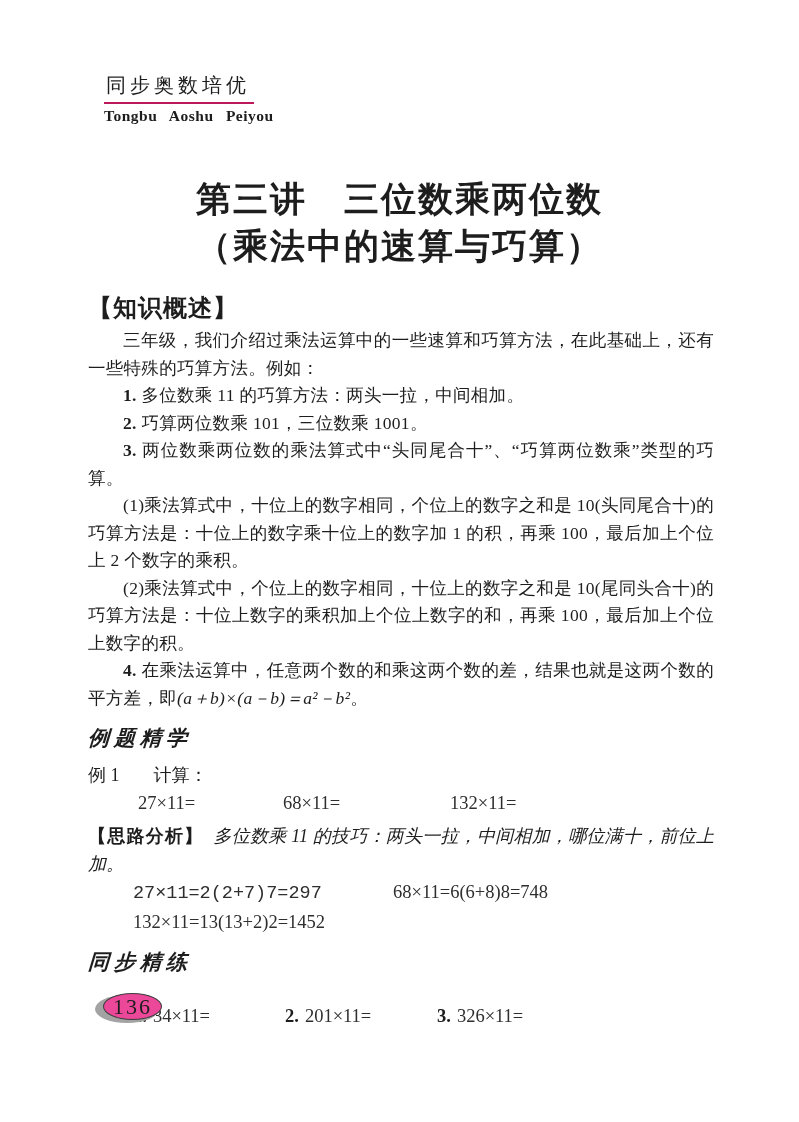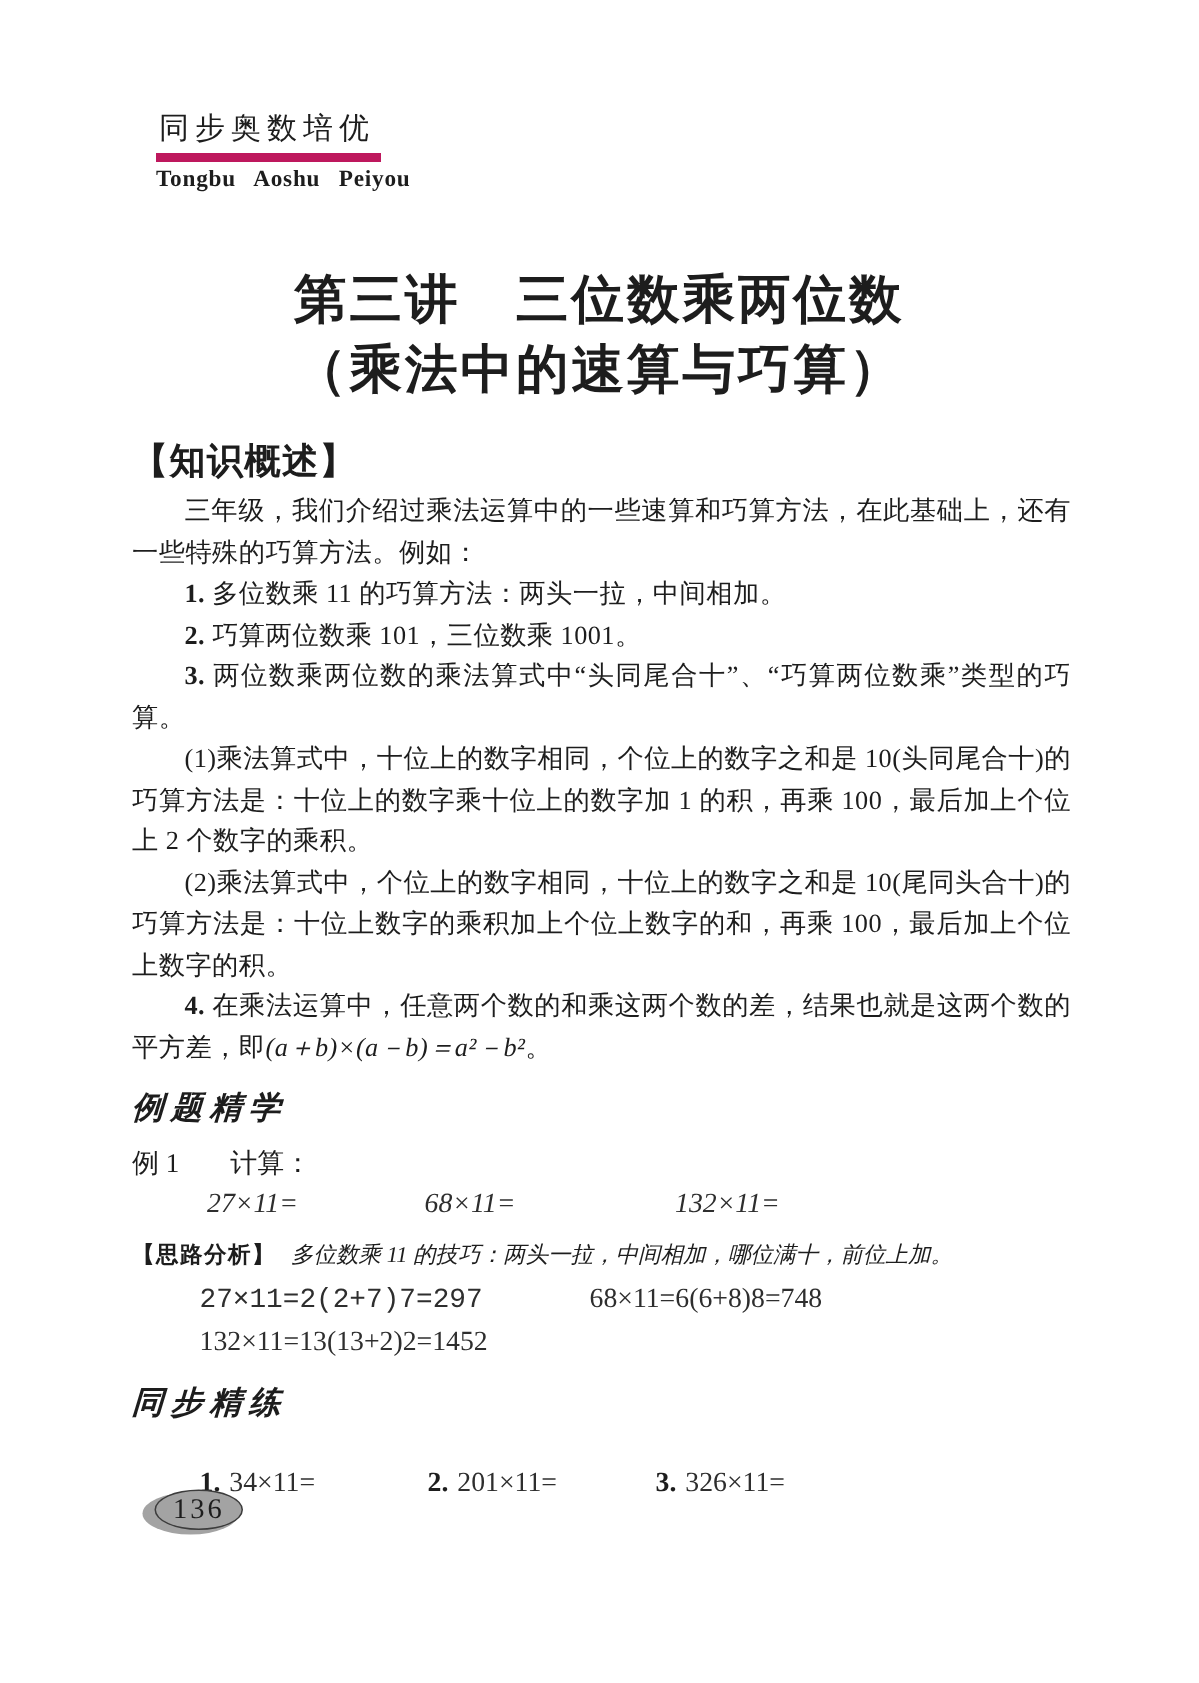--- a/index.html
+++ b/index.html
@@ -14,21 +14,21 @@
     overflow: hidden;
   }
 
   
   .brand { position: absolute; left: 104px; top: 72px; }
   .brand-cn {
     display: inline-block;
     font-size: 20px;
     letter-spacing: 4px;
     padding: 0 4px 3px 2px;
-    border-bottom: 6px solid #be185d;
+    border-bottom: 2px solid #be185d;
   }
   .brand-pinyin {
     margin-top: 3px;
     font-weight: bold;
     font-size: 15.5px;
     letter-spacing: 0.5px;
     word-spacing: 8px;
   }
 
   
@@ -87,27 +87,27 @@
   }
   .example-label { margin-right: 34px; }
 
   .problems-row {
     margin-top: 1px;
     padding-left: 50px;
     font-size: 18.5px;
     line-height: 27px;
     color: #2e2e2e;
   }
-  .problems-row .prob { display: inline-block; font-style: italic; }
+  .problems-row .prob { display: inline-block; }
   .problems-row .prob.w1 { width: 145px; }
   .problems-row .prob.w2 { width: 167px; }
 
   .analysis-p {
     margin-top: 6px;
-    font-size: 15px;
+    font-size: 18px;
     line-height: 27.5px;
     text-align: justify;
   }
   .analysis-label {
     font-family: "Liberation Sans", sans-serif;
     font-weight: bold;
     font-style: normal;
     letter-spacing: 1px;
     margin-right: 10px;
   }
@@ -137,24 +137,24 @@
   .badge-shadow {
     position: absolute; left: 0; top: 2px;
     width: 64px; height: 28px;
     border-radius: 50%;
     background: #a3a3a3;
   }
   .badge-face {
     position: absolute; left: 8px; top: 0;
     width: 59px; height: 27px;
     border-radius: 50%;
-    background: #a3a3a3;
+    background: #ec4899;
     border: 1.5px solid #3c3c3c;
     display: flex; align-items: center; justify-content: center;
-    font-size: 19px;
+    font-size: 22px;
     letter-spacing: 2px;
     color: #1d1d1d;
     text-align: center;
   }
 </style>
 </head>
 <body>
 
 <div class="page">
 

